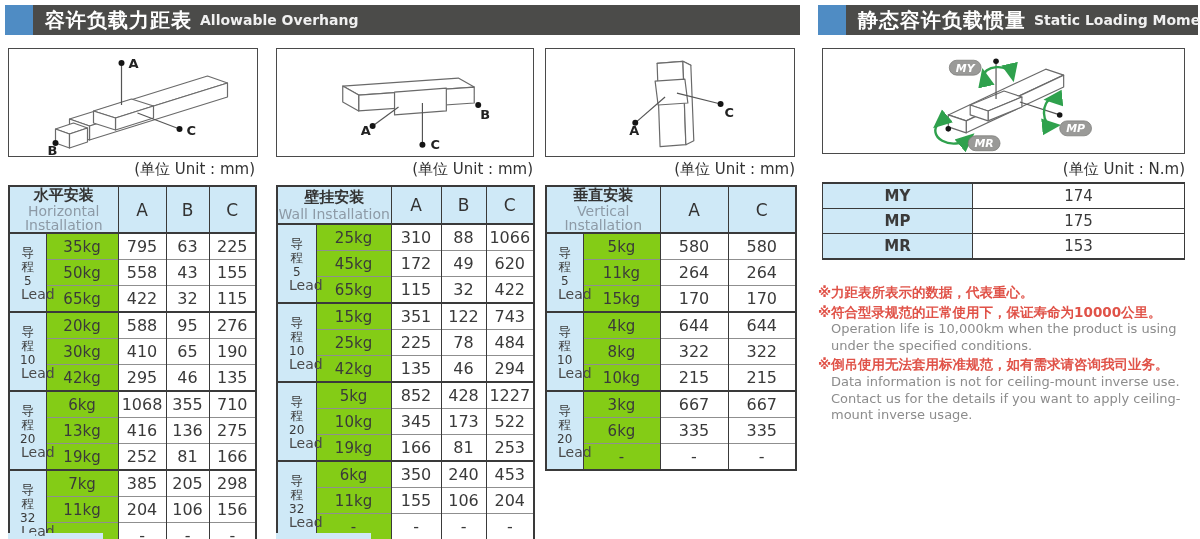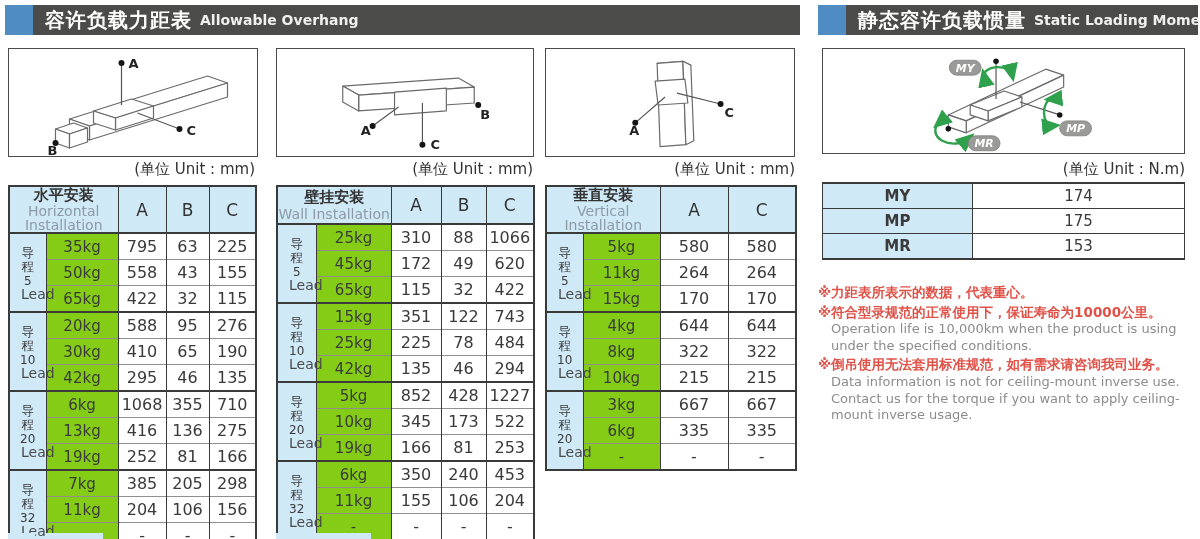--- a/index.html
+++ b/index.html
@@ -510,21 +510,21 @@
           <td>153</td>
         </tr>
       </tbody>
   </table>
 
   <div class="notes">
       <div class="note-zh">※力距表所表示的数据，代表重心。</div>
       <div class="note-zh">※符合型录规范的正常使用下，保证寿命为10000公里。</div>
       <div class="note-en">Operation life is 10,000km when the product is using under the specified conditions.</div>
       <div class="note-zh">※倒吊使用无法套用标准规范，如有需求请咨询我司业务。</div>
-      <div class="note-en">Data information is not for ceiling-mount inverse use. Contact us for the torque if you want to apply ceiling-mount inverse usage.</div>
+      <div class="note-en">Data information is not for ceiling-mount inverse use. Contact us for the details if you want to apply ceiling-mount inverse usage.</div>
     </div>
 
   <div class="strip" id="s1"></div>
   <div class="strip" id="s2"></div>
   <div class="strip" id="s3"></div>
   <div class="strip" id="s4"></div>
 
 </div>
 
 </body></html>

